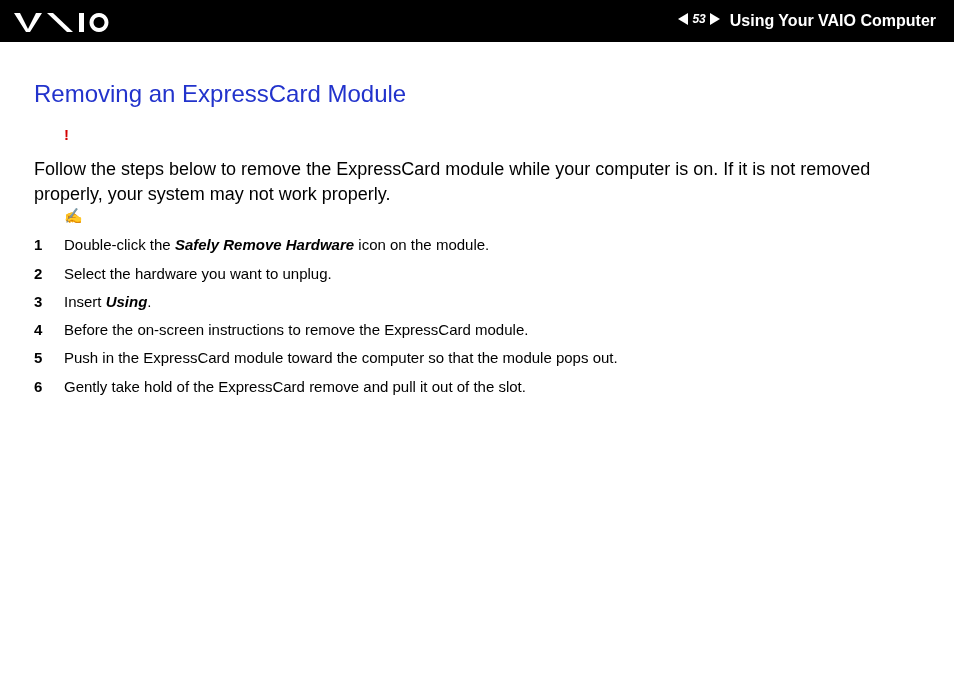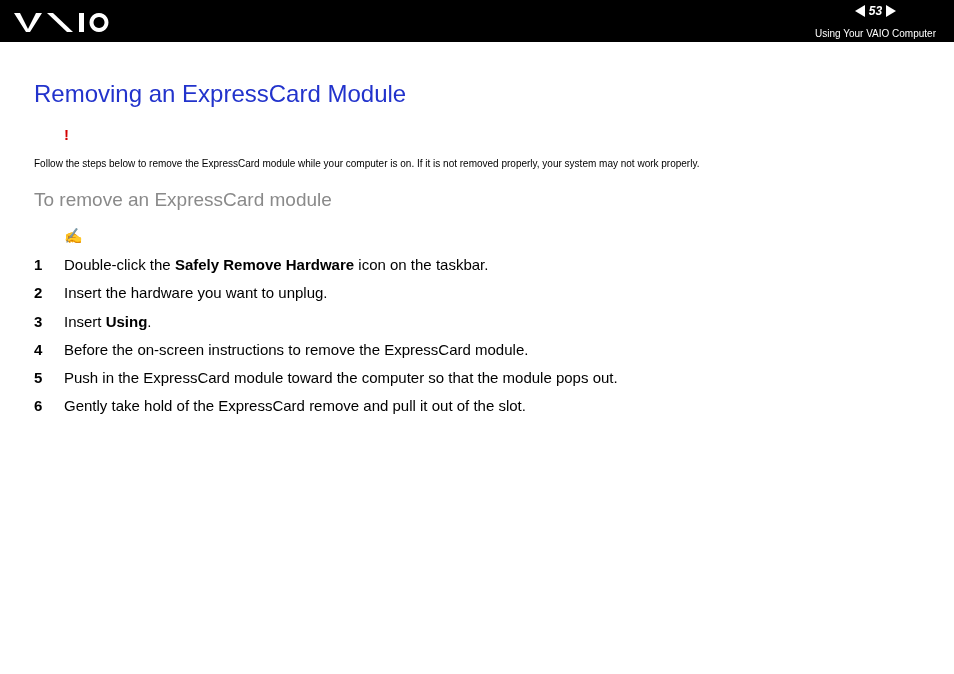--- a/index.html
+++ b/index.html
@@ -15,22 +15,22 @@
     padding: 0 18px 0 14px;
   }
   .logo {
     display: flex;
     align-items: center;
     height: 100%;
   }
   .logo svg { height: 22px; }
   .header-right {
     display: flex;
-    flex-direction: column;
-    align-items: center;
+    flex-direction: row;
+    align-items: flex-start;
     justify-content: center;
     gap: 10px;
   }
   .pagenav {
     display: flex;
     align-items: center;
     gap: 4px;
     font-size: 12px;
     font-weight: bold;
     font-style: italic;
@@ -43,22 +43,22 @@
     border-top: 6px solid transparent;
     border-bottom: 6px solid transparent;
     border-right: 10px solid #fff;
   }
   .arrow-right {
     border-top: 6px solid transparent;
     border-bottom: 6px solid transparent;
     border-left: 10px solid #fff;
   }
   .breadcrumb {
-    font-size: 10px;
-    font-weight: normal;
+    font-size: 16px;
+    font-weight: bold;
   }
   .content {
     padding: 38px 45px 0 34px;
   }
   h1.title {
     color: #2233cc;
     font-size: 24px;
     font-weight: 400;
     margin-bottom: 18px;
   }
@@ -74,23 +74,22 @@
     margin-bottom: 2px;
   }
   .caution .ctext {
     font-family: Arial, Helvetica, sans-serif;
     font-size: 13px;
     line-height: 1.35;
     font-stretch: condensed;
     letter-spacing: -0.1px;
   }
   .intro {
-    font-size: 10px;
+    font-size: 18px;
     line-height: 1.4;
-    margin-bottom: 18px;
   }
   h2.subhead {
     color: #8a8a8a;
     font-size: 19px;
     font-weight: 400;
     margin-bottom: 16px;
   }
   .note {
     margin-left: 30px;
     margin-bottom: 10px;
@@ -119,21 +118,21 @@
     position: relative;
   }
   ol.steps li::before {
     content: counter(step);
     position: absolute;
     left: 0;
     top: 0;
     font-weight: bold;
     font-size: 15px;
   }
-  .b { font-weight: bold; }
+  .b { font-weight: bold; font-style: italic; }
 </style>
 </head>
 <body>
 
 <div class="header">
   <div class="logo">
     <svg viewBox="0 0 220 44" width="110" fill="#fff" xmlns="http://www.w3.org/2000/svg">
       <path d="M0 6 L12 6 L28 38 L44 6 L56 6 L32 44 L24 44 Z"></path>
       <path d="M78 6 L118 44 L106 44 L66 6 Z"></path>
       <rect x="130" y="6" width="10" height="38"></rect>
@@ -152,27 +151,26 @@
 
 <div class="content">
   <h1 class="title">Removing an ExpressCard Module</h1>
 
   <div class="caution">
     <span class="bang">!</span>
   </div>
 
   <p class="intro">Follow the steps below to remove the ExpressCard module while your computer is on. If it is not removed properly, your system may not work properly.</p>
 
-  <h2 class="subhead">To remove an ExpressCard module</h2>
 
   <div class="note">
     <span class="pencil">✍</span>
   </div>
 
   <ol class="steps">
-    <li><span>Double-click the </span><span class="b">Safely Remove Hardware</span><span> icon on the taskbar.</span></li>
-    <li><span>Insert the hardware you want to unplug.</span></li>
+    <li><span>Double-click the </span><span class="b">Safely Remove Hardware</span><span> icon on the module.</span></li>
+    <li><span>Select the hardware you want to unplug.</span></li>
     <li><span>Insert </span><span class="b">Using</span><span>.</span></li>
     <li><span>Before the on-screen instructions to remove the ExpressCard module.</span></li>
     <li><span>Push in the ExpressCard module toward the computer so that the module pops out.</span></li>
     <li><span>Gently take hold of the ExpressCard remove and pull it out of the slot.</span></li>
   </ol>
 </div>
 
 </body></html>

